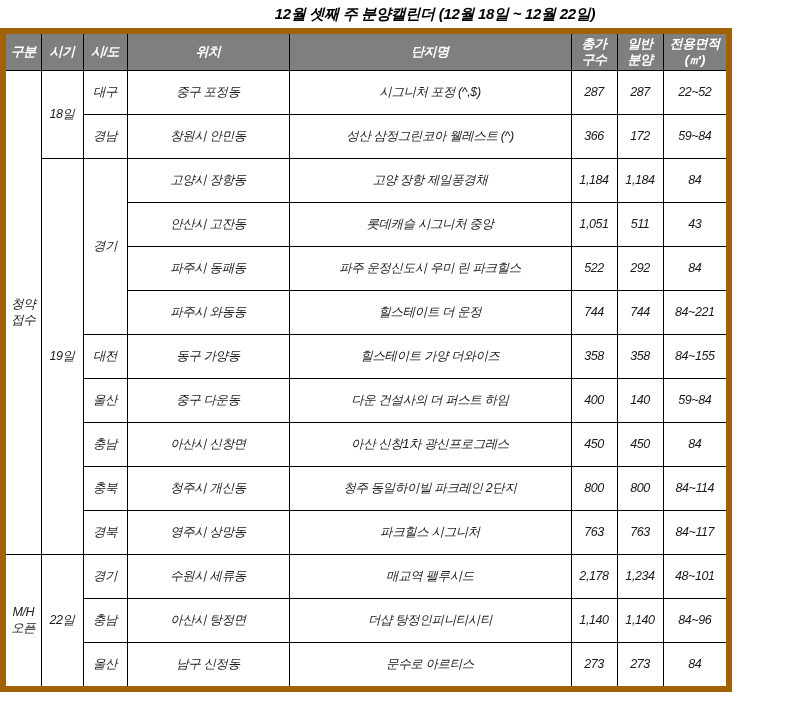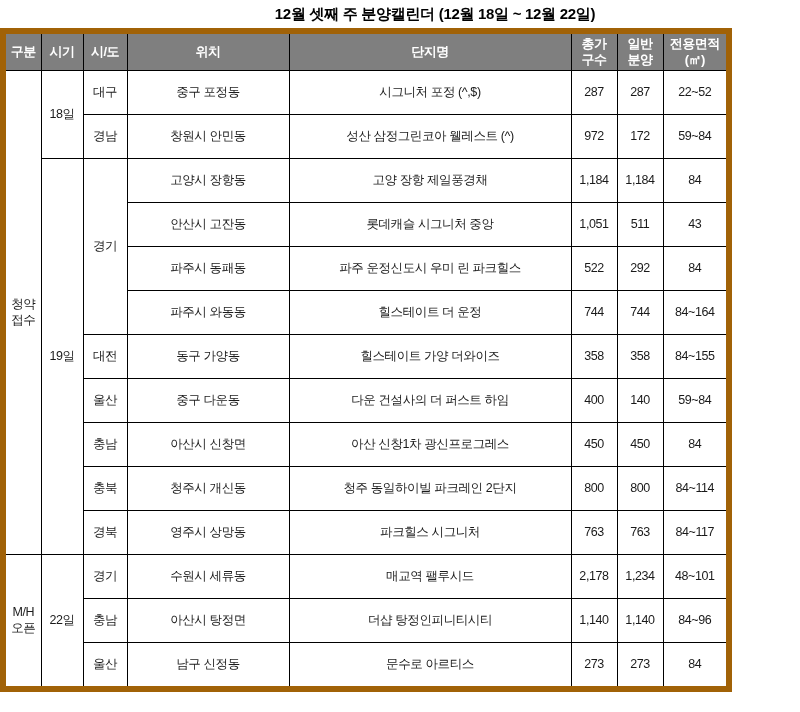--- a/index.html
+++ b/index.html
@@ -8,20 +8,21 @@
     background: #ffffff;
     width: 800px;
     height: 712px;
     font-family: "Liberation Sans", "DejaVu Sans", sans-serif;
     color: #1a1a1a;
   }
   .page {
     width: 800px;
     height: 712px;
     overflow: hidden;
+    font-style: italic;
   }
   .title {
     width: 726px;
     margin: 5px 2px 4px 72px;
     text-align: center;
     font-size: 15px;
     font-weight: bold;
     color: #000000;
     letter-spacing: -0.3px;
   }
@@ -107,21 +108,21 @@
           <td>중구 포정동</td>
           <td>시그니처 포정 (^,$)</td>
           <td>287</td>
           <td>287</td>
           <td>22~52</td>
         </tr>
         <tr>
           <td>경남</td>
           <td>창원시 안민동</td>
           <td>성산 삼정그린코아 웰레스트 (^)</td>
-          <td>972</td>
+          <td>366</td>
           <td>172</td>
           <td>59~84</td>
         </tr>
         <tr>
           <td rowspan="9">19일</td>
           <td rowspan="4">경기</td>
           <td>고양시 장항동</td>
           <td>고양 장항 제일풍경채</td>
           <td>1,184</td>
           <td>1,184</td>
@@ -139,21 +140,21 @@
           <td>파주 운정신도시 우미 린 파크힐스</td>
           <td>522</td>
           <td>292</td>
           <td>84</td>
         </tr>
         <tr>
           <td>파주시 와동동</td>
           <td>힐스테이트 더 운정</td>
           <td>744</td>
           <td>744</td>
-          <td>84~164</td>
+          <td>84~221</td>
         </tr>
         <tr>
           <td>대전</td>
           <td>동구 가양동</td>
           <td>힐스테이트 가양 더와이즈</td>
           <td>358</td>
           <td>358</td>
           <td>84~155</td>
         </tr>
         <tr>

